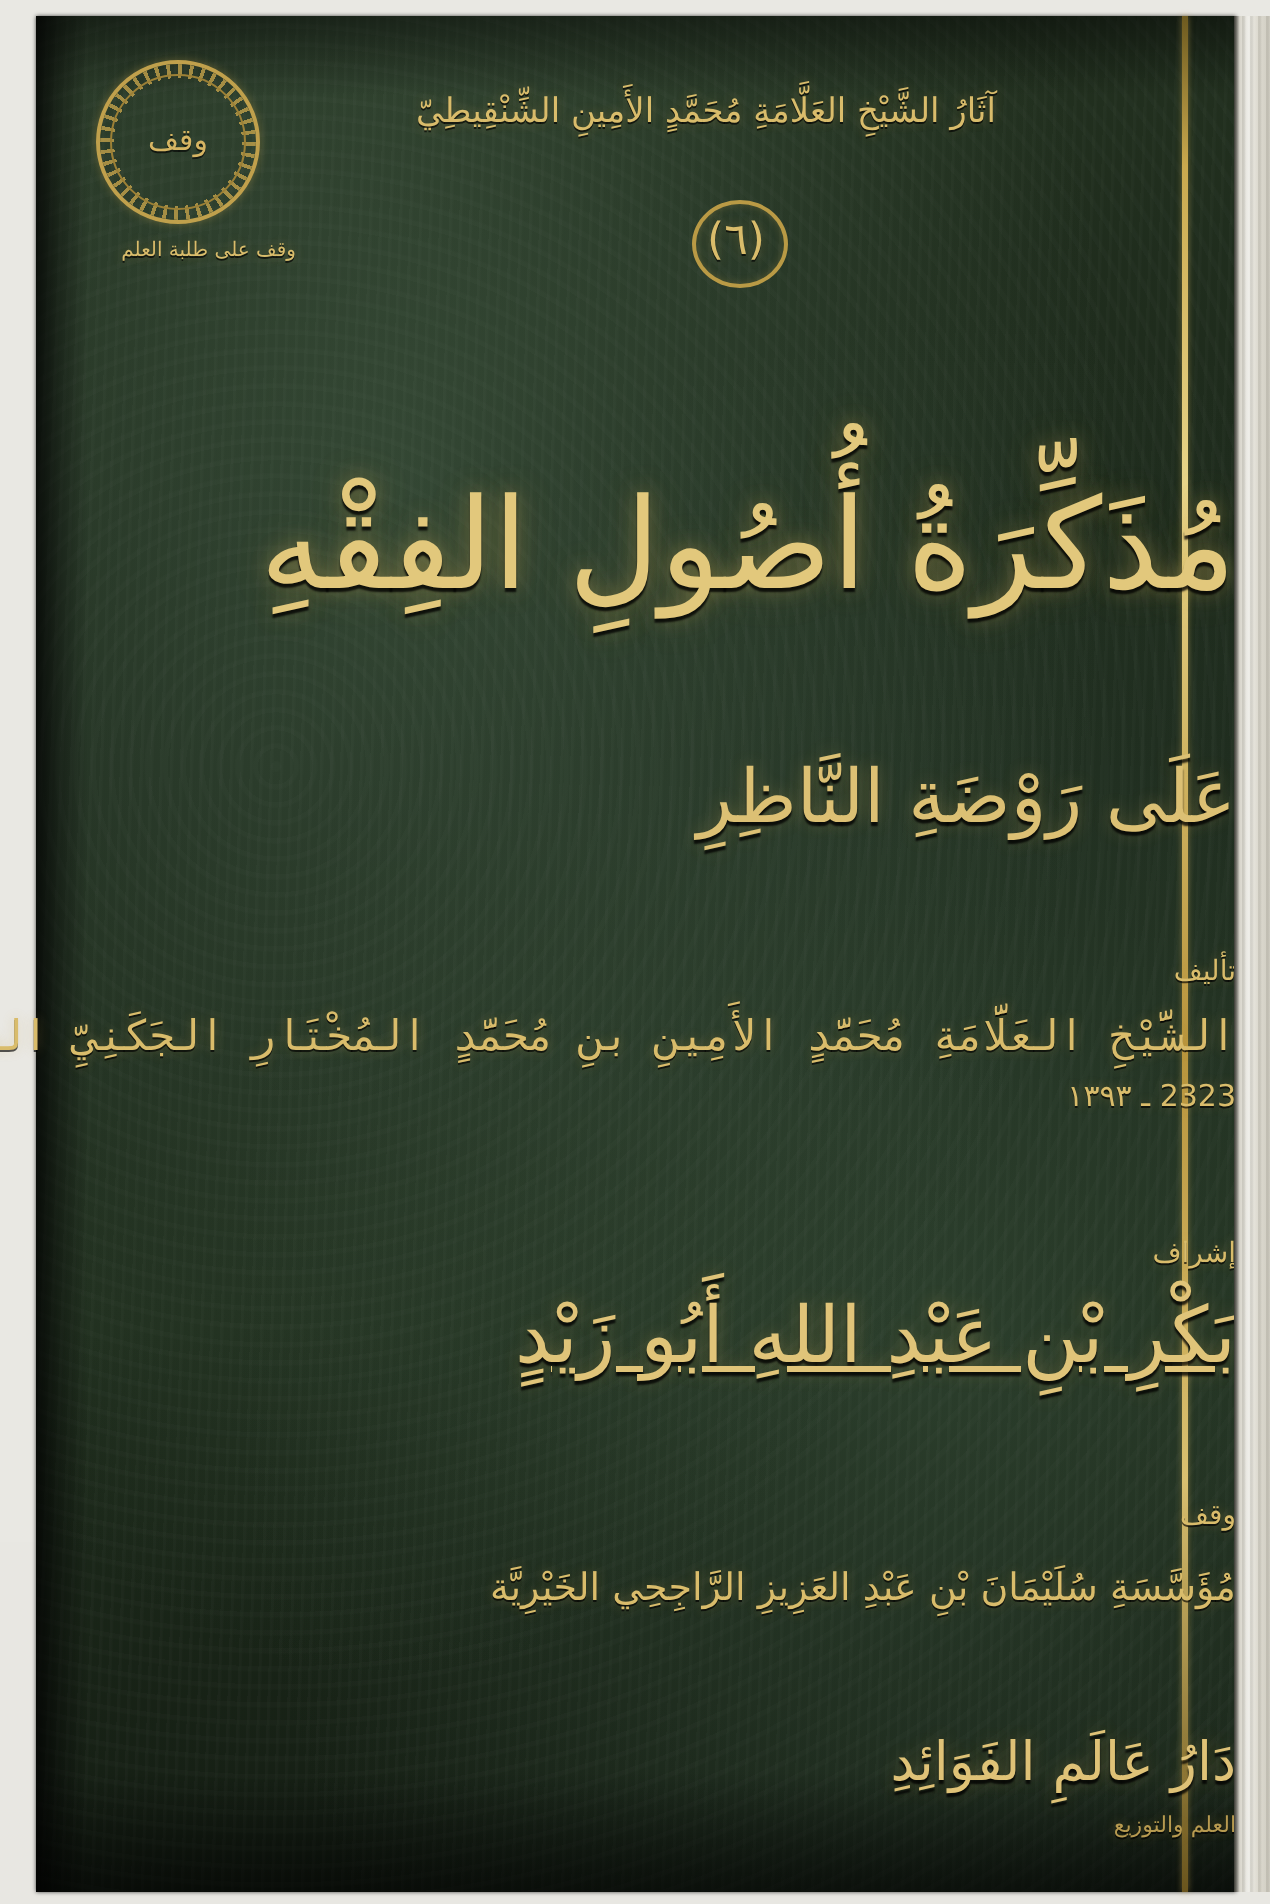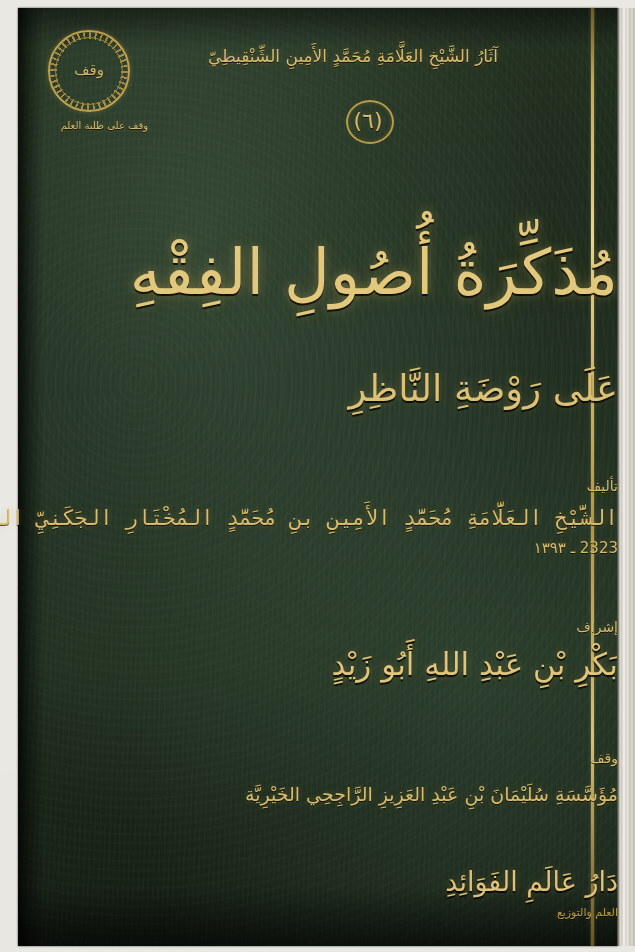--- a/index.html
+++ b/index.html
@@ -217,21 +217,21 @@
     color: #e2c87c;
     text-shadow:
       0 2px 1px rgba(0,0,0,0.8),
       0 0 10px rgba(214,180,90,0.35),
       0 0 22px rgba(214,180,90,0.18);
   }
   .title-sub {
     position: absolute;
     left: 0;
     right: 0;
-    top: 358px;
+    top: 368px;
     font-size: 37px;
     line-height: 1.25;
     color: #dcc074;
     text-shadow:
       0 2px 1px rgba(0,0,0,0.8),
       0 0 9px rgba(214,180,90,0.3);
     padding-left: 29px;
   }
 
   
@@ -253,23 +253,24 @@
     left: 0; right: 0;
     top: 531px;
     font-size: 15px;
   }
 
   .supervisor-label { top: 611px; }
   .supervisor-name {
     position: absolute;
     left: 16px; right: 0;
     top: 638px;
-    font-size: 31px;
+    font-size: 39px;
     color: #e0c479;
     text-shadow: 0 2px 1px rgba(0,0,0,0.8), 0 0 9px rgba(214,180,90,0.3);
+    text-decoration: underline;
   }
 
   .endowment-label { top: 742px; }
   .endowment-name {
     position: absolute;
     left: 0; right: 0;
     top: 775px;
     font-size: 19px;
   }
 

